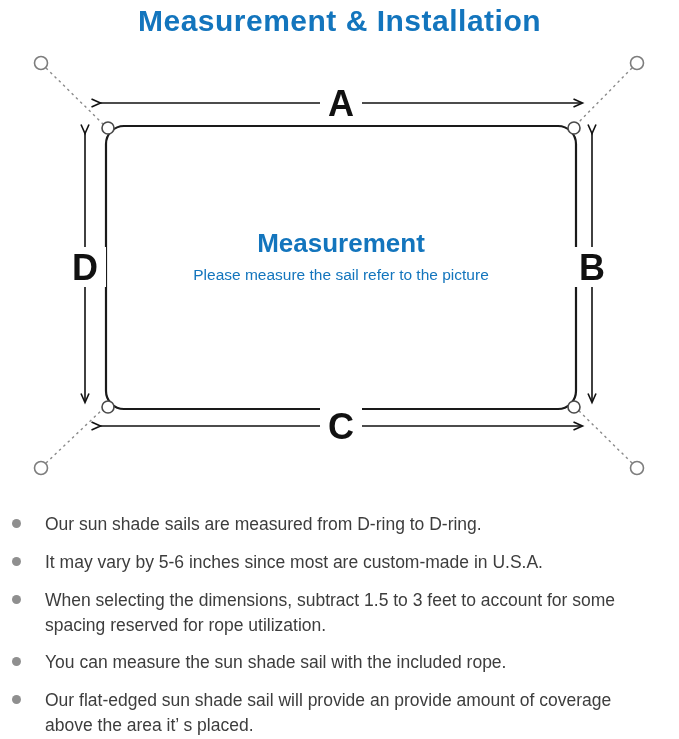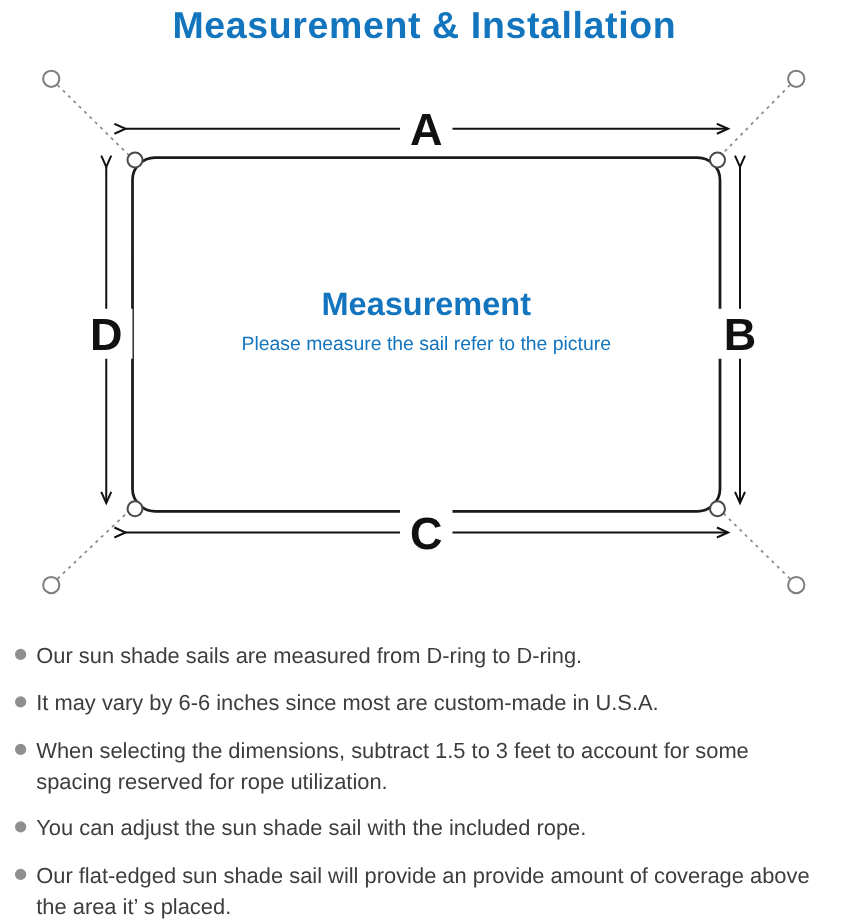--- a/index.html
+++ b/index.html
@@ -33,21 +33,21 @@
   }
   svg { display: block; }
   .notes {
     list-style: none;
     margin: 10px 0 0 0;
     padding: 0 16px 0 12px;
   }
   .notes li {
     display: flex;
     align-items: flex-start;
-    gap: 8px;
+    gap: 24px;
     margin-bottom: 13px;
     font-size: 17.5px;
     line-height: 1.42;
     color: #3d3d3d;
   }
   .bullet {
     width: 9px;
     height: 9px;
     border-radius: 50%;
     background: #8f8f8f;
@@ -124,29 +124,29 @@
     </svg>
   </div>
 
   <ul class="notes">
     <li>
       <span class="bullet"></span>
       <span>Our sun shade sails are measured from D-ring to D-ring.</span>
     </li>
     <li>
       <span class="bullet"></span>
-      <span>It may vary by 6-6 inches since most are custom-made in U.S.A.</span>
+      <span>It may vary by 5-6 inches since most are custom-made in U.S.A.</span>
     </li>
     <li>
       <span class="bullet"></span>
       <span>When selecting the dimensions, subtract 1.5 to 3 feet to account for some spacing reserved for rope utilization.</span>
     </li>
     <li>
       <span class="bullet"></span>
-      <span>You can adjust the sun shade sail with the included rope.</span>
+      <span>You can measure the sun shade sail with the included rope.</span>
     </li>
     <li>
       <span class="bullet"></span>
       <span>Our flat-edged sun shade sail will provide an provide amount of coverage above the area it’ s placed.</span>
     </li>
   </ul>
 
 </div>
 
 </body></html>

